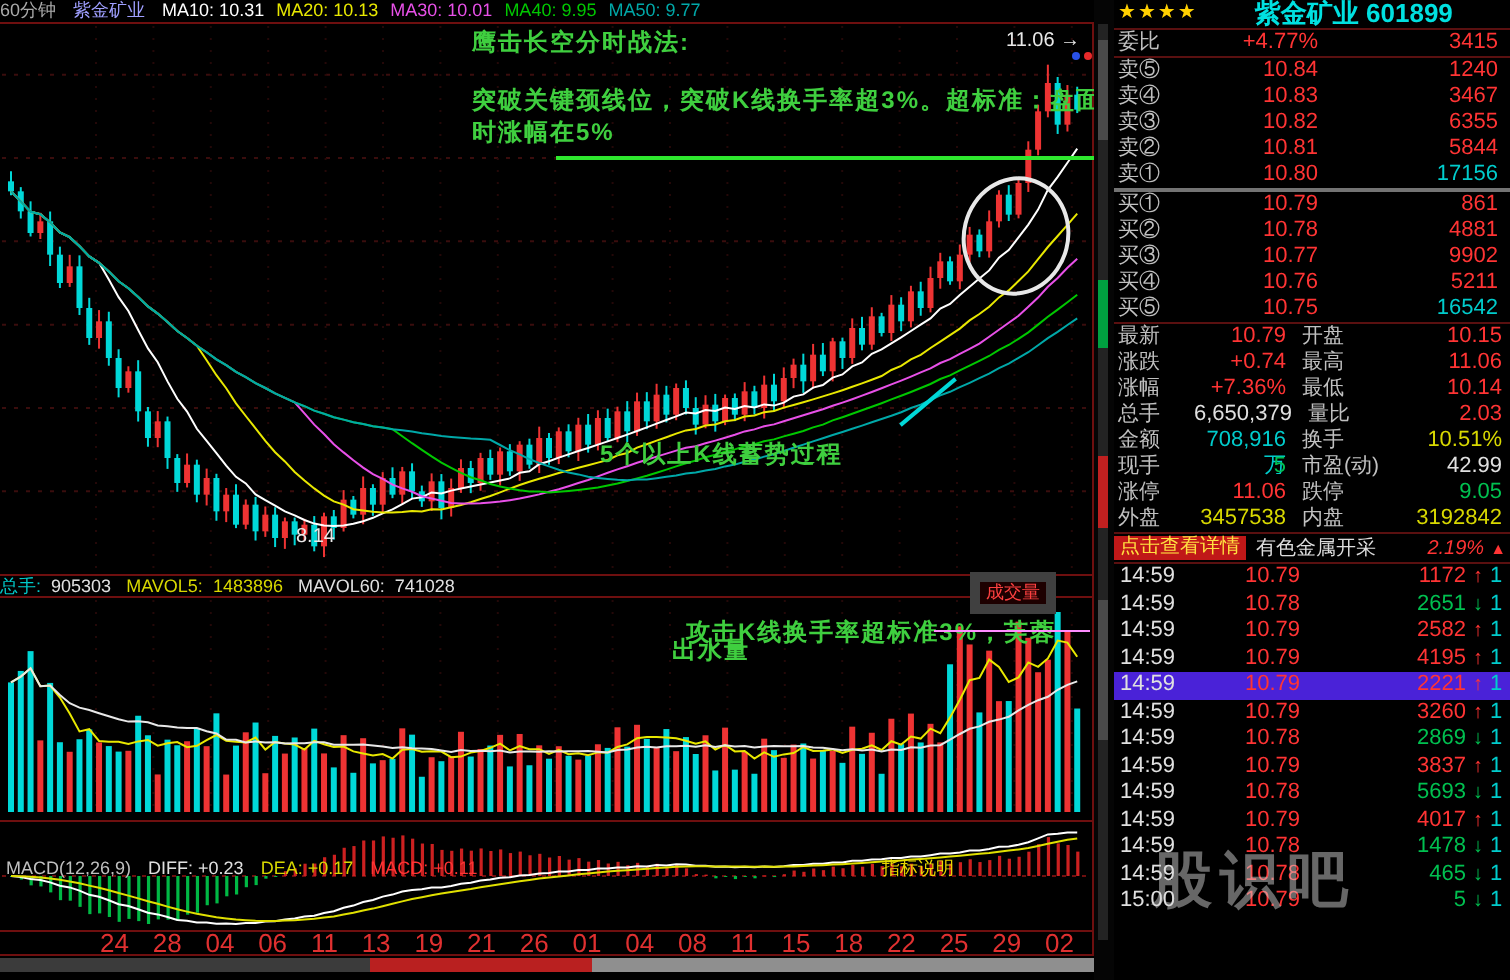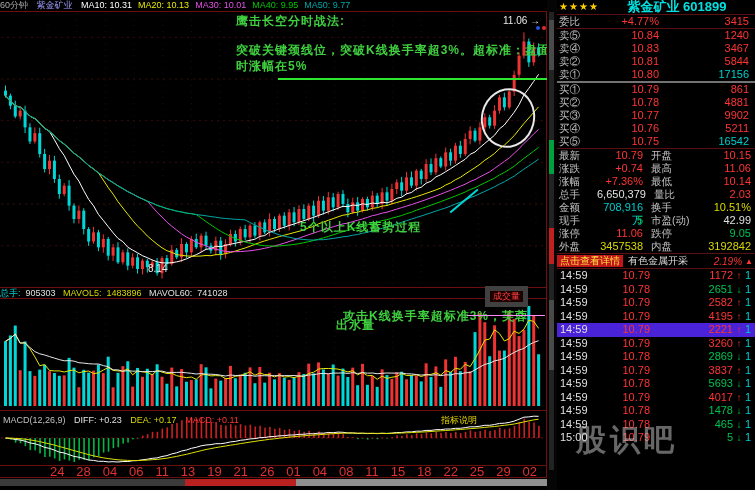--- a/index.html
+++ b/index.html
@@ -19,21 +19,21 @@
   #neckline{position:absolute;left:278px;top:78px;width:269px;height:2px;background:#2ee82e;}
   #breakout-ellipse{position:absolute;left:481px;top:88px;width:50px;height:56px;border:2px solid #e8e8e8;border-radius:50%;transform:rotate(14deg);}
   #accum-arrow{position:absolute;left:446px;top:200px;width:36px;height:2px;background:#00d8d8;transform:rotate(-40deg);}
   .dot{position:absolute;width:4px;height:4px;border-radius:2px;}
   
   #vol-header{position:absolute;left:0;top:288px;width:547px;height:10px;font-size:9px;line-height:10px;white-space:nowrap;}
   #vol-header span{margin-right:5px;}
   #vol-tag{position:absolute;right:14px;top:-2px;color:#ff4040;border:5px solid #404040;background:#1d0000;font-size:9px;padding:0 3px;line-height:11px;}
   #vol-pointer{position:absolute;left:467px;top:315px;width:78px;height:1px;background:#ff8cff;}
   
-  #macd-header{position:absolute;left:3px;top:415px;width:544px;font-size:9px;line-height:10px;white-space:nowrap;z-index:5;}
+  #macd-header{position:absolute;left:3px;top:429px;width:544px;font-size:9px;line-height:10px;white-space:nowrap;z-index:5;}
   #macd-header span{margin-right:6px;}
   #macd-help{position:absolute;right:64px;top:0;color:#e8d800;}
   
   #x-axis{position:absolute;left:0;top:466px;width:547px;height:11px;display:flex;justify-content:space-between;
           padding:0 10px 0 50px;box-sizing:border-box;font-size:13px;color:#e03030;line-height:11px;}
   #scrollbar{position:absolute;left:0;top:479px;width:547px;height:7px;background:#3b3b3b;}
   #scroll-thumb{position:absolute;left:185px;top:0;width:111px;height:7px;background:#b92020;}
   #scroll-right{position:absolute;left:296px;top:0;width:251px;height:7px;background:#8f8f8f;}
   
   #gauge{position:absolute;left:547px;top:0;width:10px;height:490px;background:#050505;}
@@ -674,20 +674,25 @@
           <span class="lab">卖⑤</span>
           <span class="price c-red">10.84</span>
           <span class="vol c-red">1240</span>
         </div>
         <div class="p-row">
           <span class="lab">卖④</span>
           <span class="price c-red">10.83</span>
           <span class="vol c-red">3467</span>
         </div>
         <div class="p-row">
+          <span class="lab">卖③</span>
+          <span class="price c-red">10.82</span>
+          <span class="vol c-red">6355</span>
+        </div>
+        <div class="p-row">
           <span class="lab">卖②</span>
           <span class="price c-red">10.81</span>
           <span class="vol c-red">5844</span>
         </div>
         <div class="p-row">
           <span class="lab">卖①</span>
           <span class="price c-red">10.80</span>
           <span class="vol c-cyan">17156</span>
         </div>
       </div>

